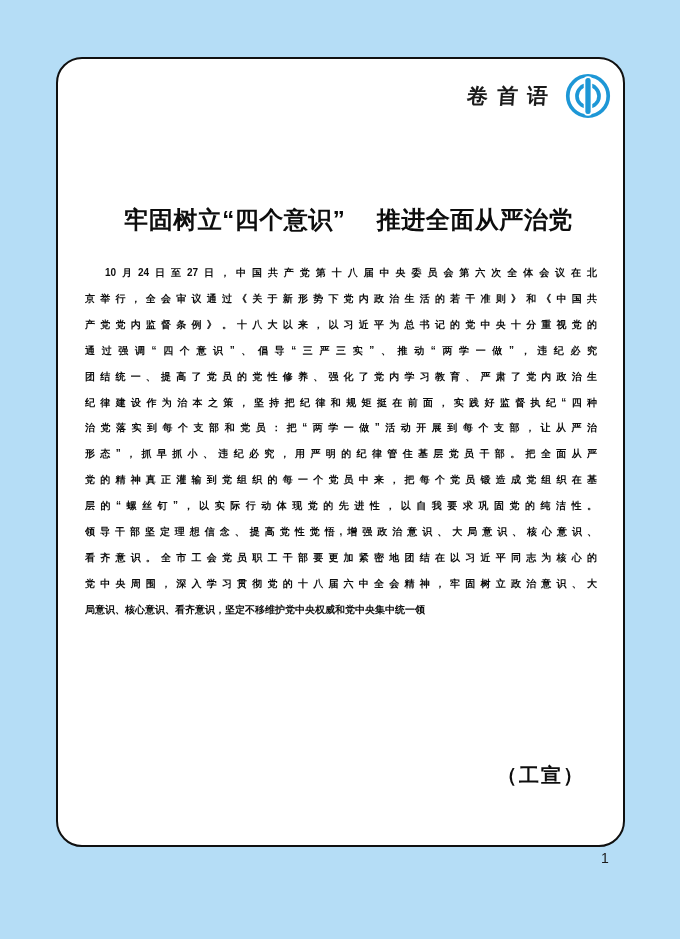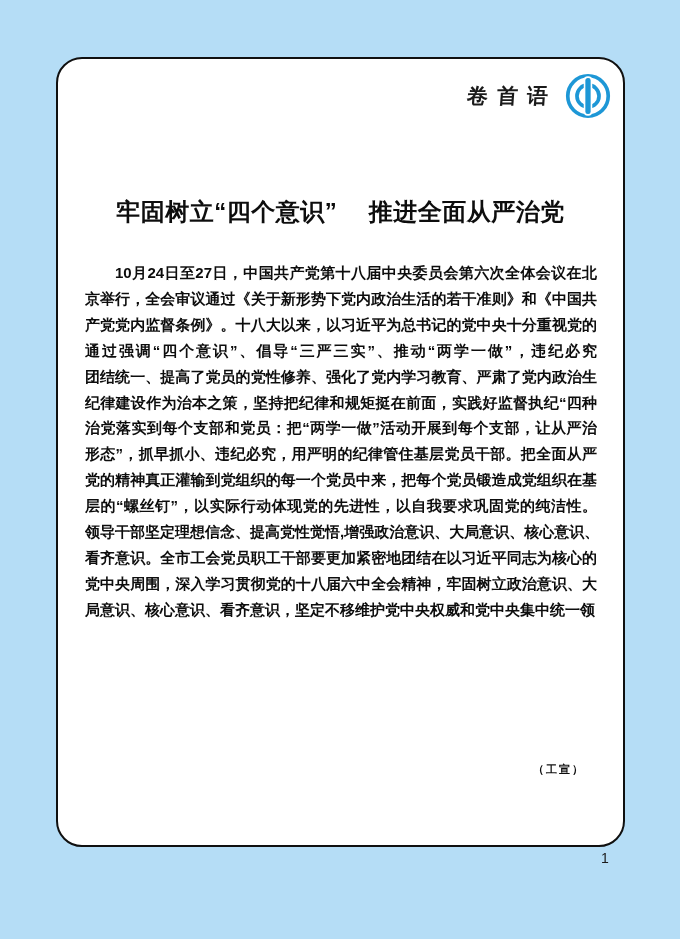--- a/index.html
+++ b/index.html
@@ -44,50 +44,50 @@
     display: block;
     width: 46px;
     height: 46px;
   }
   .logo svg { display: block; width: 100%; height: 100%; }
   .title {
     position: absolute;
     top: 137px;
     left: 0;
     width: 100%;
-    margin: 0;
+    margin: 8px;
     text-align: center;
     font-size: 24px;
     font-weight: bold;
     color: #0d0d0d;
     letter-spacing: 0.5px;
   }
   .body {
     position: absolute;
     top: 201px;
     left: 27px;
     width: 512px;
-    font-size: 15px;
+    font-size: 10px;
     line-height: 25.9px;
     font-weight: bold;
     color: #0d0d0d;
   }
   .bodyline {
     text-align: justify;
     text-align-last: justify;
     white-space: nowrap;
     overflow: hidden;
   }
   .bodyline:first-child { text-indent: 2em; }
   .bodyline:last-child { text-align-last: left; }
   .signature {
     position: absolute;
     top: 703px;
     right: 38px;
-    font-size: 11px;
+    font-size: 20px;
     font-weight: bold;
     color: #0d0d0d;
     letter-spacing: 2px;
   }
   .pageno {
     position: absolute;
     left: 601px;
     top: 850px;
     font-size: 14px;
     color: #1a1a1a;

